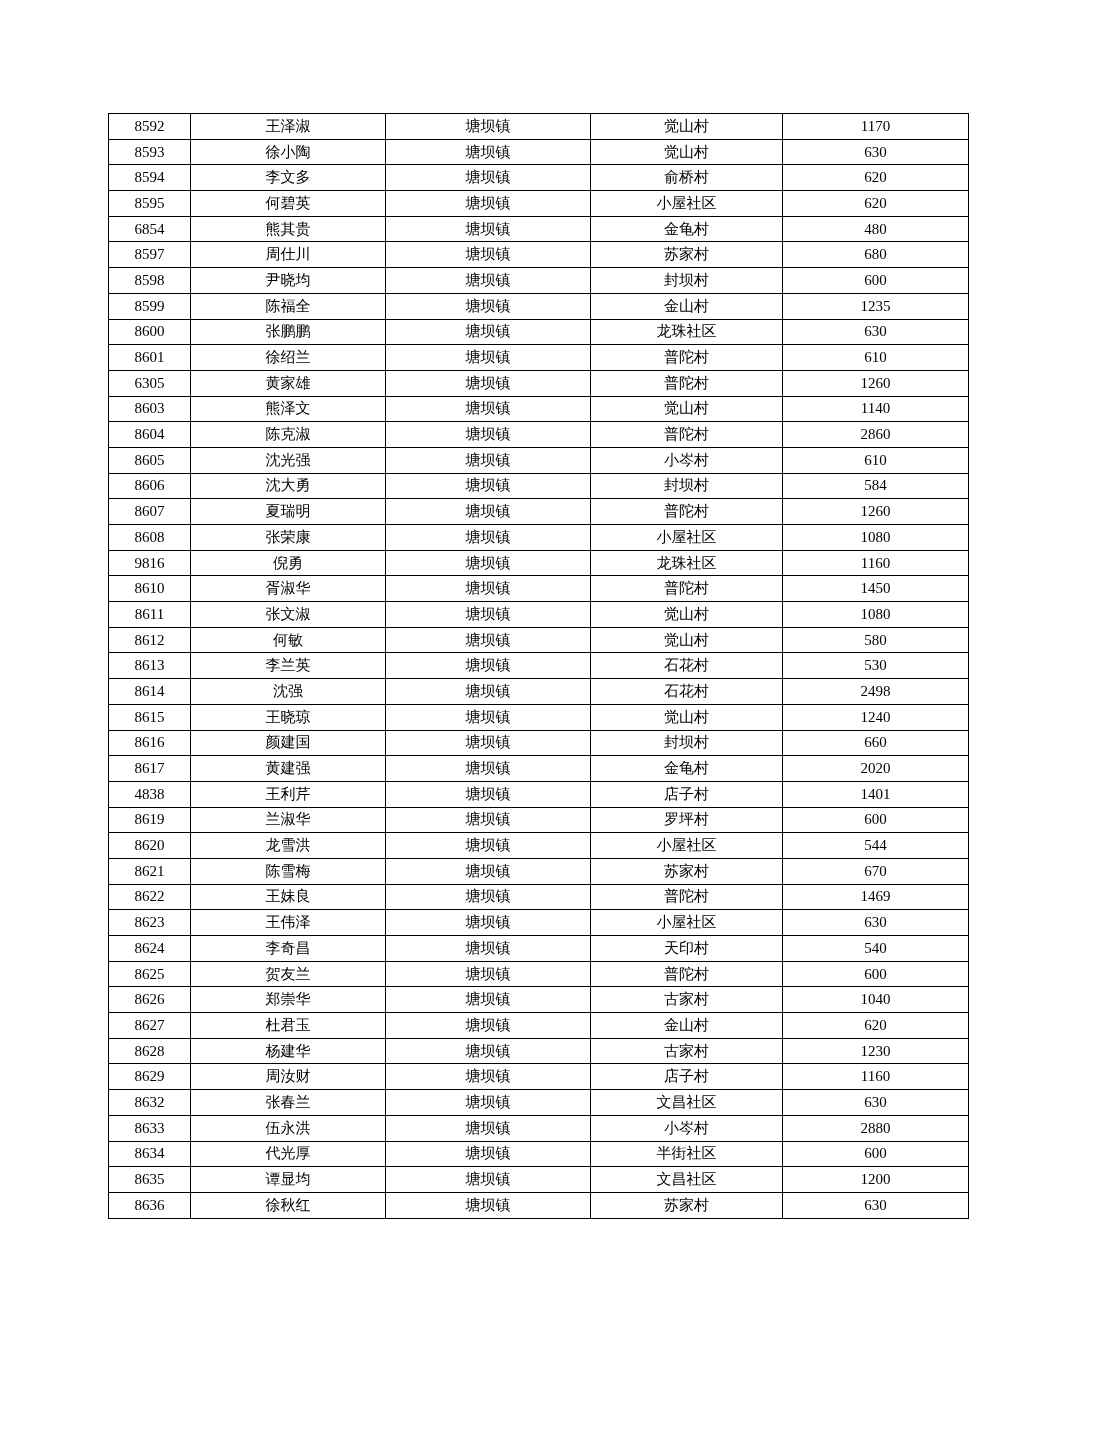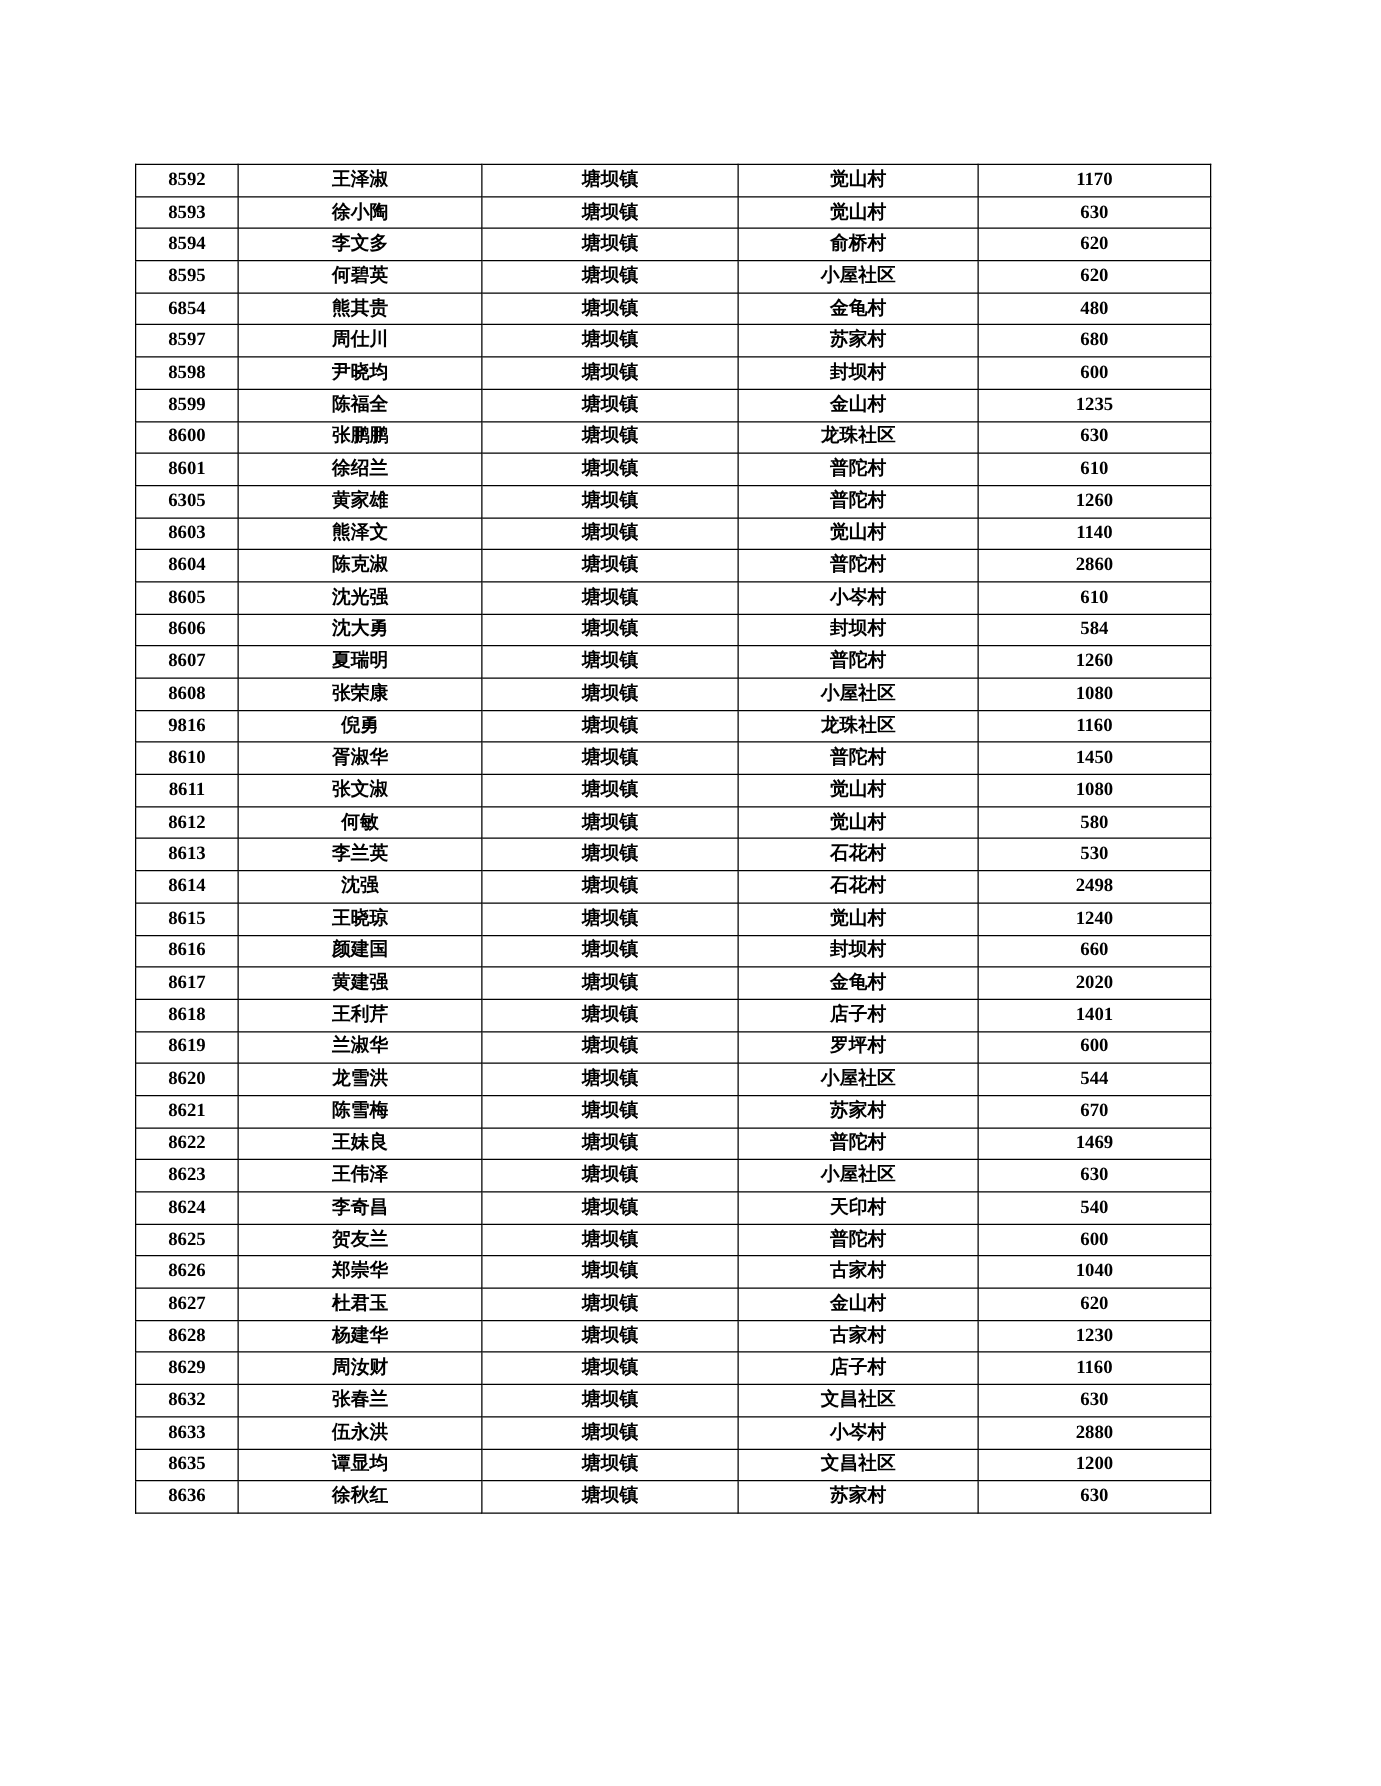--- a/index.html
+++ b/index.html
@@ -12,25 +12,24 @@
     width: 1105px;
     height: 1429px;
     background: #ffffff;
     font-family: "Liberation Serif", "DejaVu Serif", serif;
     color: #000000;
     overflow: hidden;
   }
   table.data-table {
     position: absolute;
     left: 108px;
-    top: 131px;
+    top: 113px;
     width: 860px;
     border-collapse: collapse;
     table-layout: fixed;
-    font-weight: bold;
   }
   table.data-table td {
     border: 1px solid #000000;
     height: 24.7px;
     padding: 0 2px;
     text-align: center;
     vertical-align: middle;
     font-size: 15px;
     line-height: 1;
     white-space: nowrap;
@@ -231,21 +230,21 @@
           <td>660</td>
         </tr>
         <tr>
           <td>8617</td>
           <td>黄建强</td>
           <td>塘坝镇</td>
           <td>金龟村</td>
           <td>2020</td>
         </tr>
         <tr>
-          <td>8618</td>
+          <td>4838</td>
           <td>王利芹</td>
           <td>塘坝镇</td>
           <td>店子村</td>
           <td>1401</td>
         </tr>
         <tr>
           <td>8619</td>
           <td>兰淑华</td>
           <td>塘坝镇</td>
           <td>罗坪村</td>
@@ -327,20 +326,27 @@
           <td>塘坝镇</td>
           <td>文昌社区</td>
           <td>630</td>
         </tr>
         <tr>
           <td>8633</td>
           <td>伍永洪</td>
           <td>塘坝镇</td>
           <td>小岑村</td>
           <td>2880</td>
+        </tr>
+        <tr>
+          <td>8634</td>
+          <td>代光厚</td>
+          <td>塘坝镇</td>
+          <td>半街社区</td>
+          <td>600</td>
         </tr>
         <tr>
           <td>8635</td>
           <td>谭显均</td>
           <td>塘坝镇</td>
           <td>文昌社区</td>
           <td>1200</td>
         </tr>
         <tr>
           <td>8636</td>

